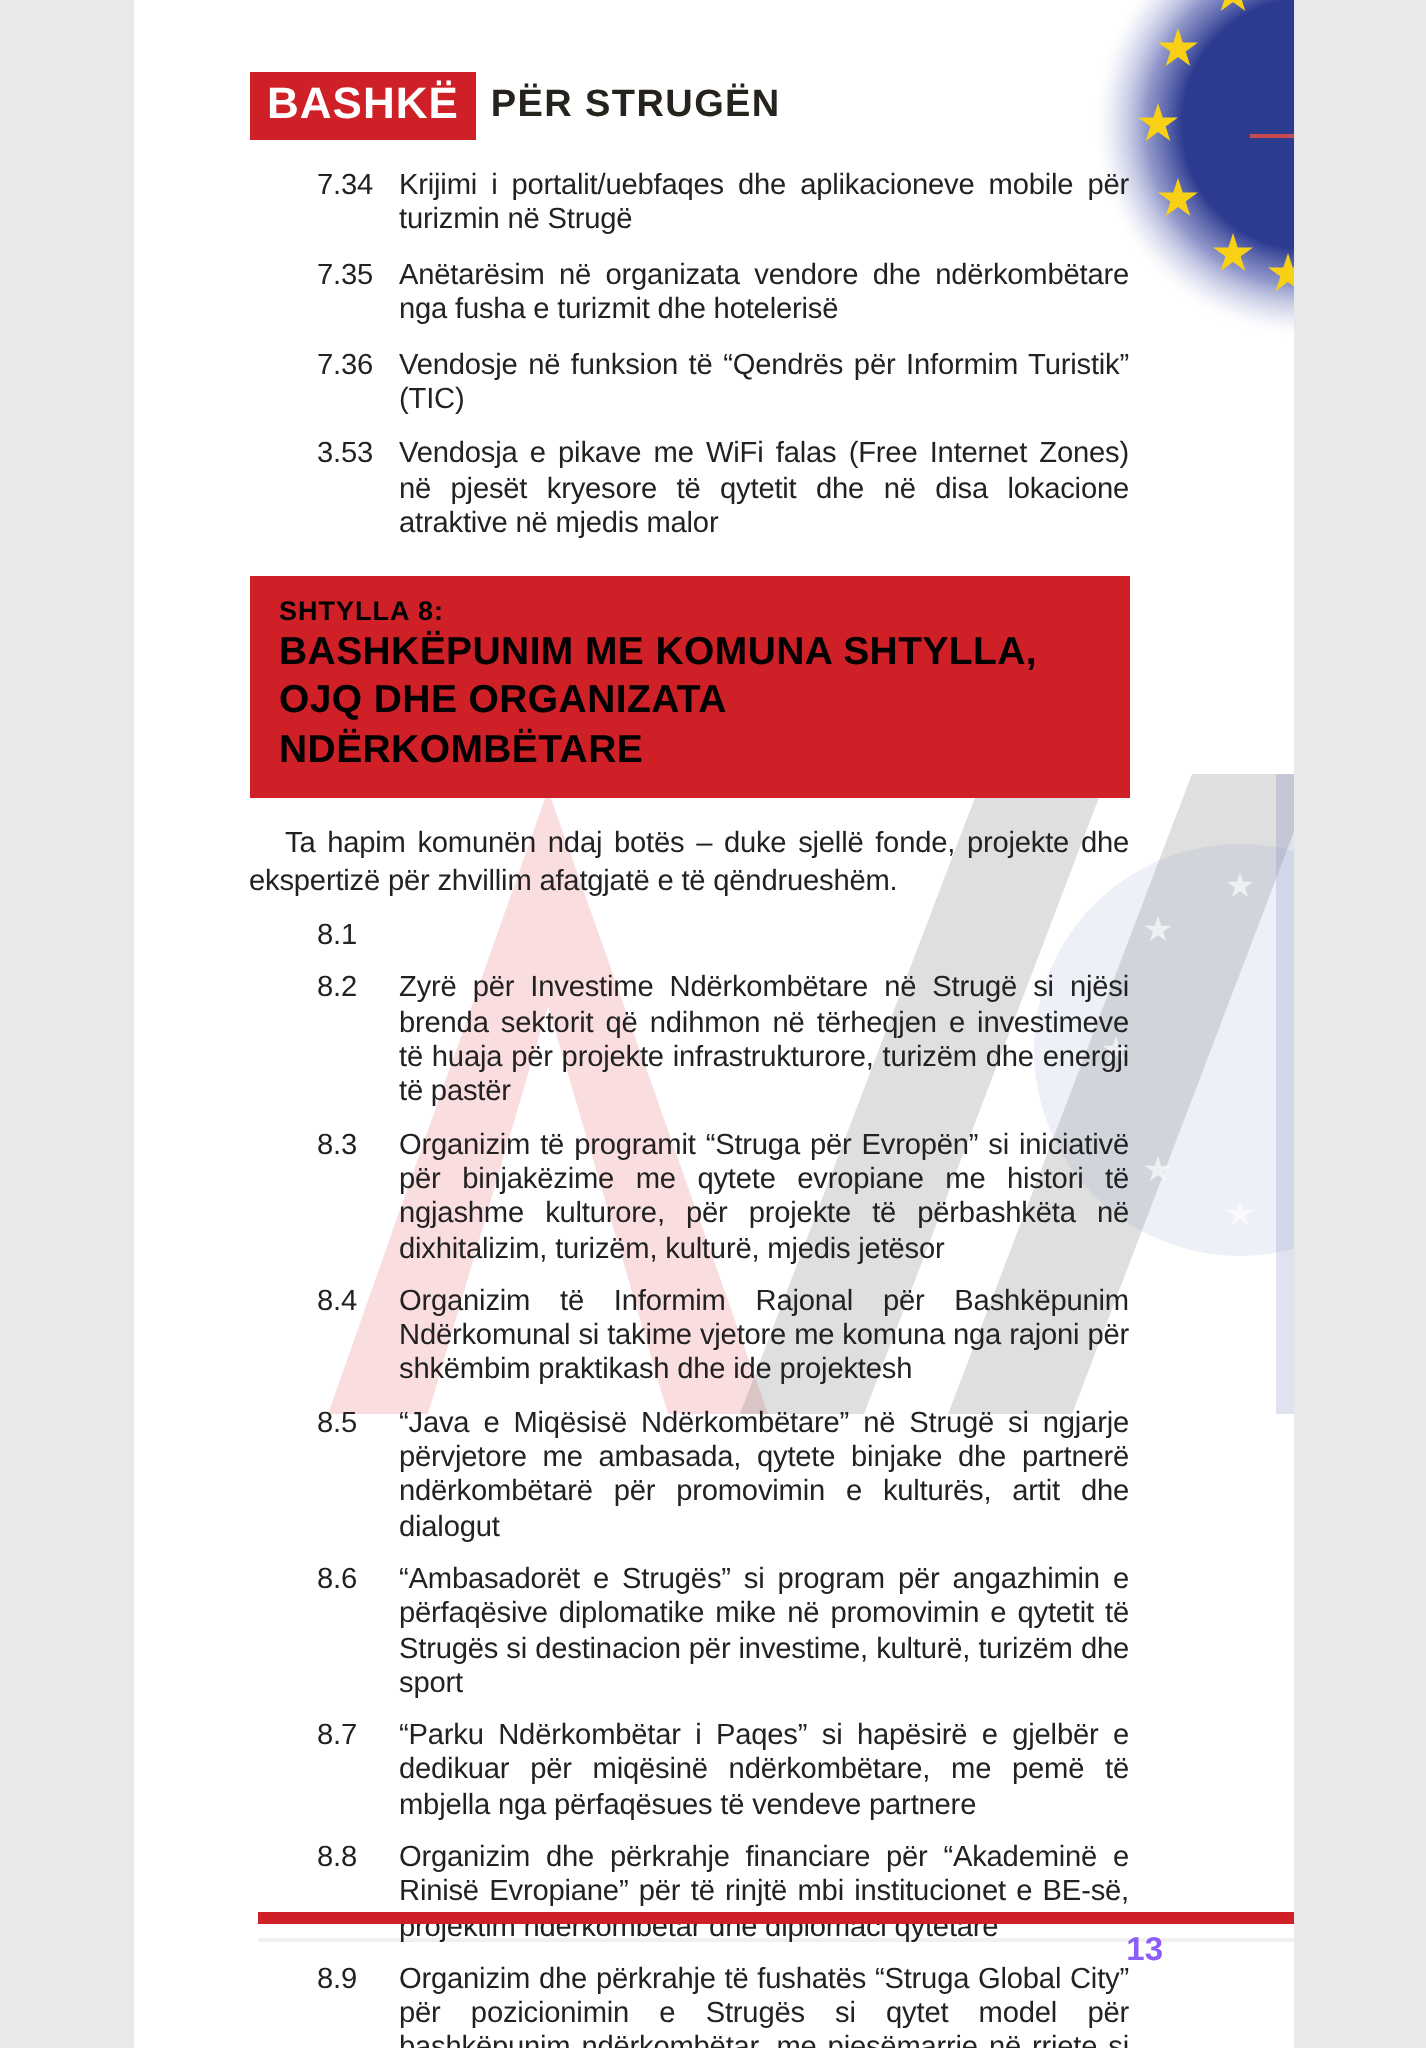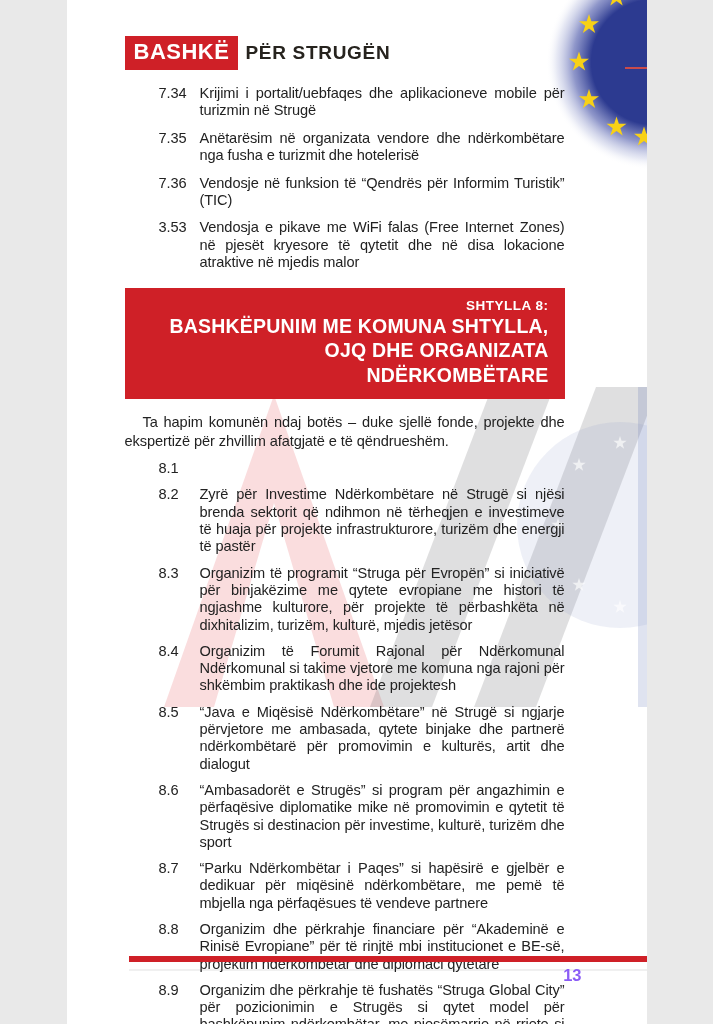--- a/index.html
+++ b/index.html
@@ -21,21 +21,21 @@
 
   
   .content { position:relative; z-index:1; padding:0 82px 0 58px; }
   .s7 { padding-top:85px; }
   .item { display:flex; margin-bottom:10px; font-size:14.6px; line-height:17.4px; letter-spacing:-0.1px; color:#222; }
   .item-num { flex:none; width:41px; padding-left:34px; }
   .item-text { flex:1; text-align:justify; }
   .s8 { margin-top:9px; }
   .s8 .item { margin-bottom:9px; line-height:17.3px; }
 
-  .banner { margin-top:16px; background:#cf2027; color:#ffffff; padding:9px 16px 12px 15px;text-align:right; }
+  .banner { margin-top:16px; background:#cf2027; color:#000000; padding:9px 16px 12px 15px; }
   .banner-kicker { font-size:13.5px; font-weight:bold; letter-spacing:0.5px; line-height:17px; }
   .banner-title { font-size:19.5px; font-weight:bold; line-height:24.5px; max-width:500px; letter-spacing:0.2px; }
 
   .intro { margin-top:14px; font-size:14.6px; line-height:19px; text-align:justify; text-indent:18px; letter-spacing:-0.1px; }
 
   
   .footer-rule { position:absolute; left:62px; right:0; top:956px; height:6px; background:#cf2027; z-index:2; }
   .footer-shadow { position:absolute; left:62px; right:0; top:969px; height:2px; background:rgba(0,0,0,0.06); z-index:2; }
   .page-number { position:absolute; top:966px; right:65px; font-size:16.5px; font-weight:bold; color:#8b5cf6; z-index:2; }
 </style>
@@ -127,21 +127,21 @@
       <div class="item">
         <div class="item-num">8.2</div>
         <div class="item-text">Zyrë për Investime Ndërkombëtare në Strugë si njësi brenda sektorit që ndihmon në tërheqjen e investimeve të huaja për projekte infrastrukturore, turizëm dhe energji të pastër</div>
       </div>
       <div class="item">
         <div class="item-num">8.3</div>
         <div class="item-text">Organizim të programit “Struga për Evropën” si iniciativë për binjakëzime me qytete evropiane me histori të ngjashme kulturore, për projekte të përbashkëta në dixhitalizim, turizëm, kulturë, mjedis jetësor</div>
       </div>
       <div class="item">
         <div class="item-num">8.4</div>
-        <div class="item-text">Organizim të Forumit Rajonal për Ndërkomunal Ndërkomunal si takime vjetore me komuna nga rajoni për shkëmbim praktikash dhe ide projektesh</div>
+        <div class="item-text">Organizim të Informim Rajonal për Bashkëpunim Ndërkomunal si takime vjetore me komuna nga rajoni për shkëmbim praktikash dhe ide projektesh</div>
       </div>
       <div class="item">
         <div class="item-num">8.5</div>
         <div class="item-text">“Java e Miqësisë Ndërkombëtare” në Strugë si ngjarje përvjetore me ambasada, qytete binjake dhe partnerë ndërkombëtarë për promovimin e kulturës, artit dhe dialogut</div>
       </div>
       <div class="item">
         <div class="item-num">8.6</div>
         <div class="item-text">“Ambasadorët e Strugës” si program për angazhimin e përfaqësive diplomatike mike në promovimin e qytetit të Strugës si destinacion për investime, kulturë, turizëm dhe sport</div>
       </div>
       <div class="item">

